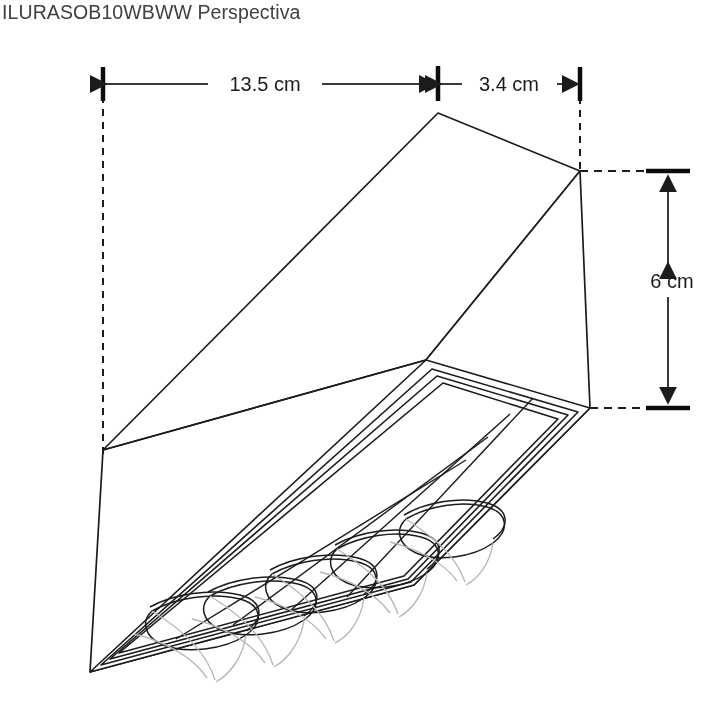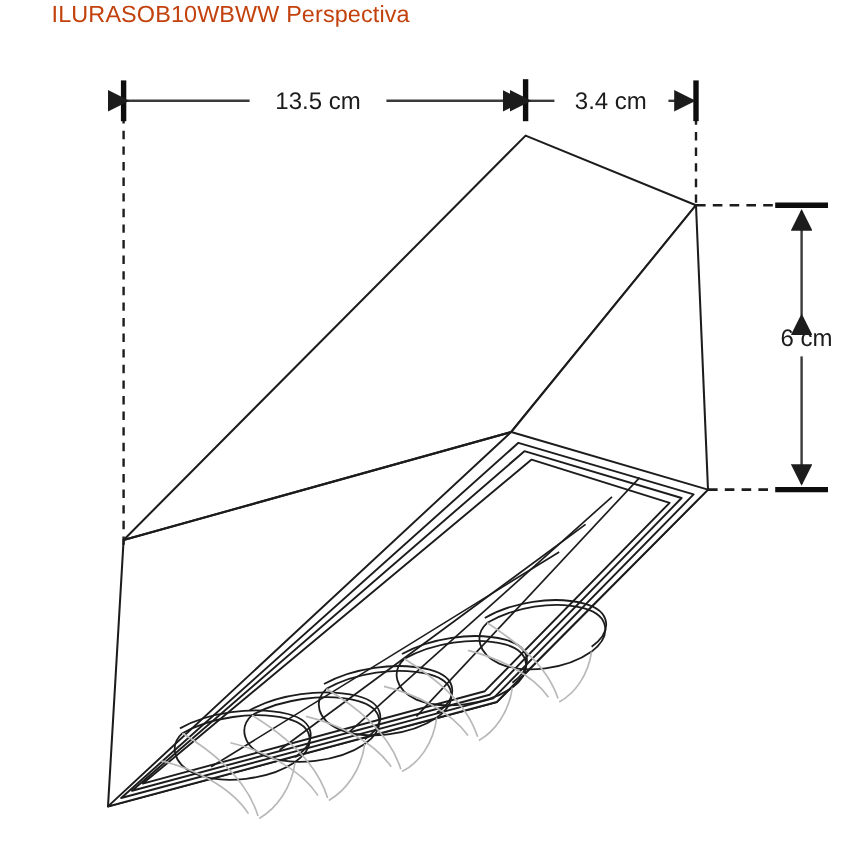--- a/index.html
+++ b/index.html
@@ -20,24 +20,23 @@
     width: 720px;
     height: 720px;
     background: #ffffff;
   }
   .title {
     position: absolute;
     left: 2px;
     top: 1px;
     font-size: 19.5px;
     letter-spacing: 0.1px;
-    color: #c2410c;
+    color: #404040;
     white-space: nowrap;
     font-family: "Liberation Sans", sans-serif;
-    margin-left: 41px;
   }
   #drawing {
     position: absolute;
     left: 0;
     top: 0;
     width: 720px;
     height: 720px;
     display: block;
   }
   text.dim {

